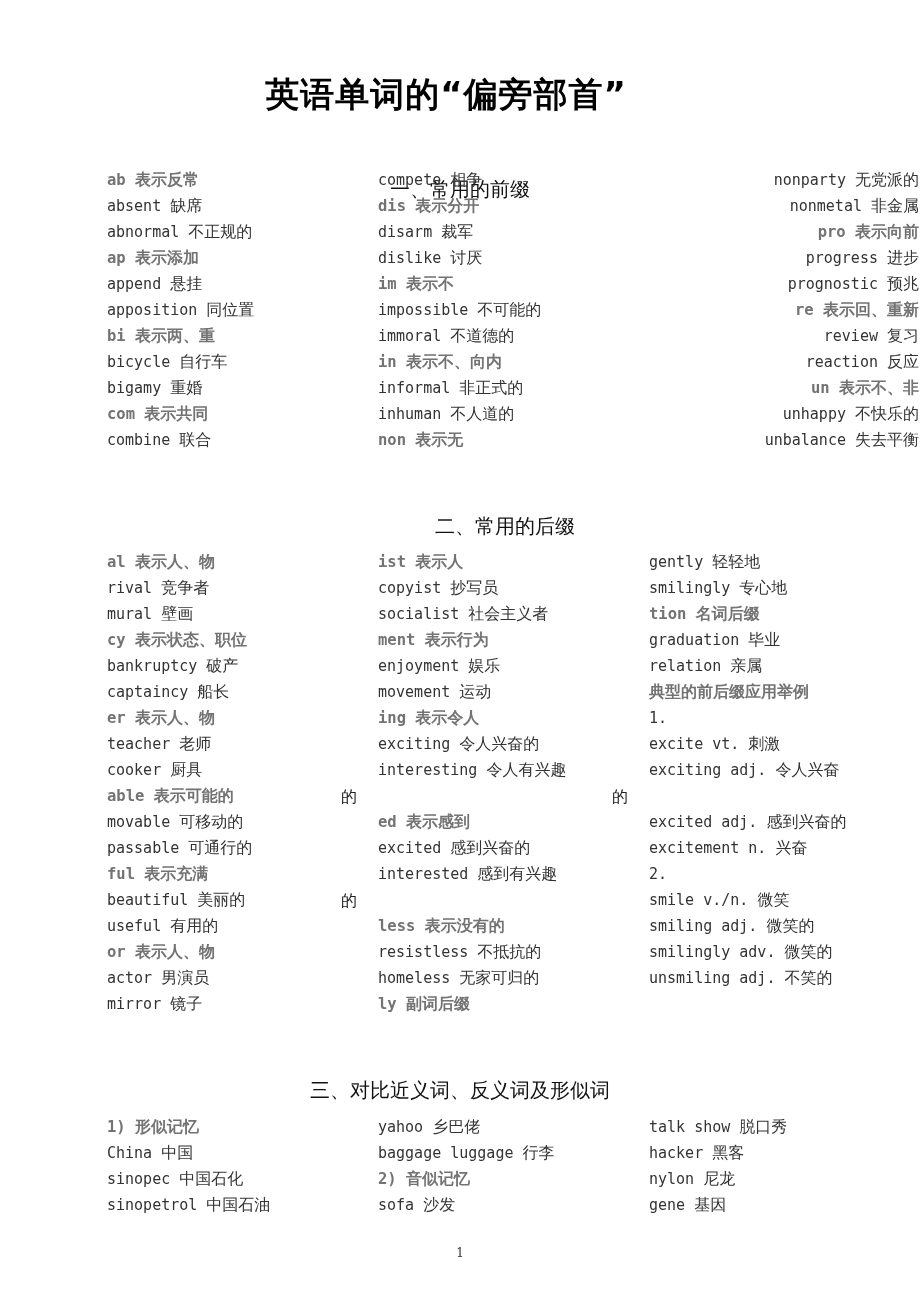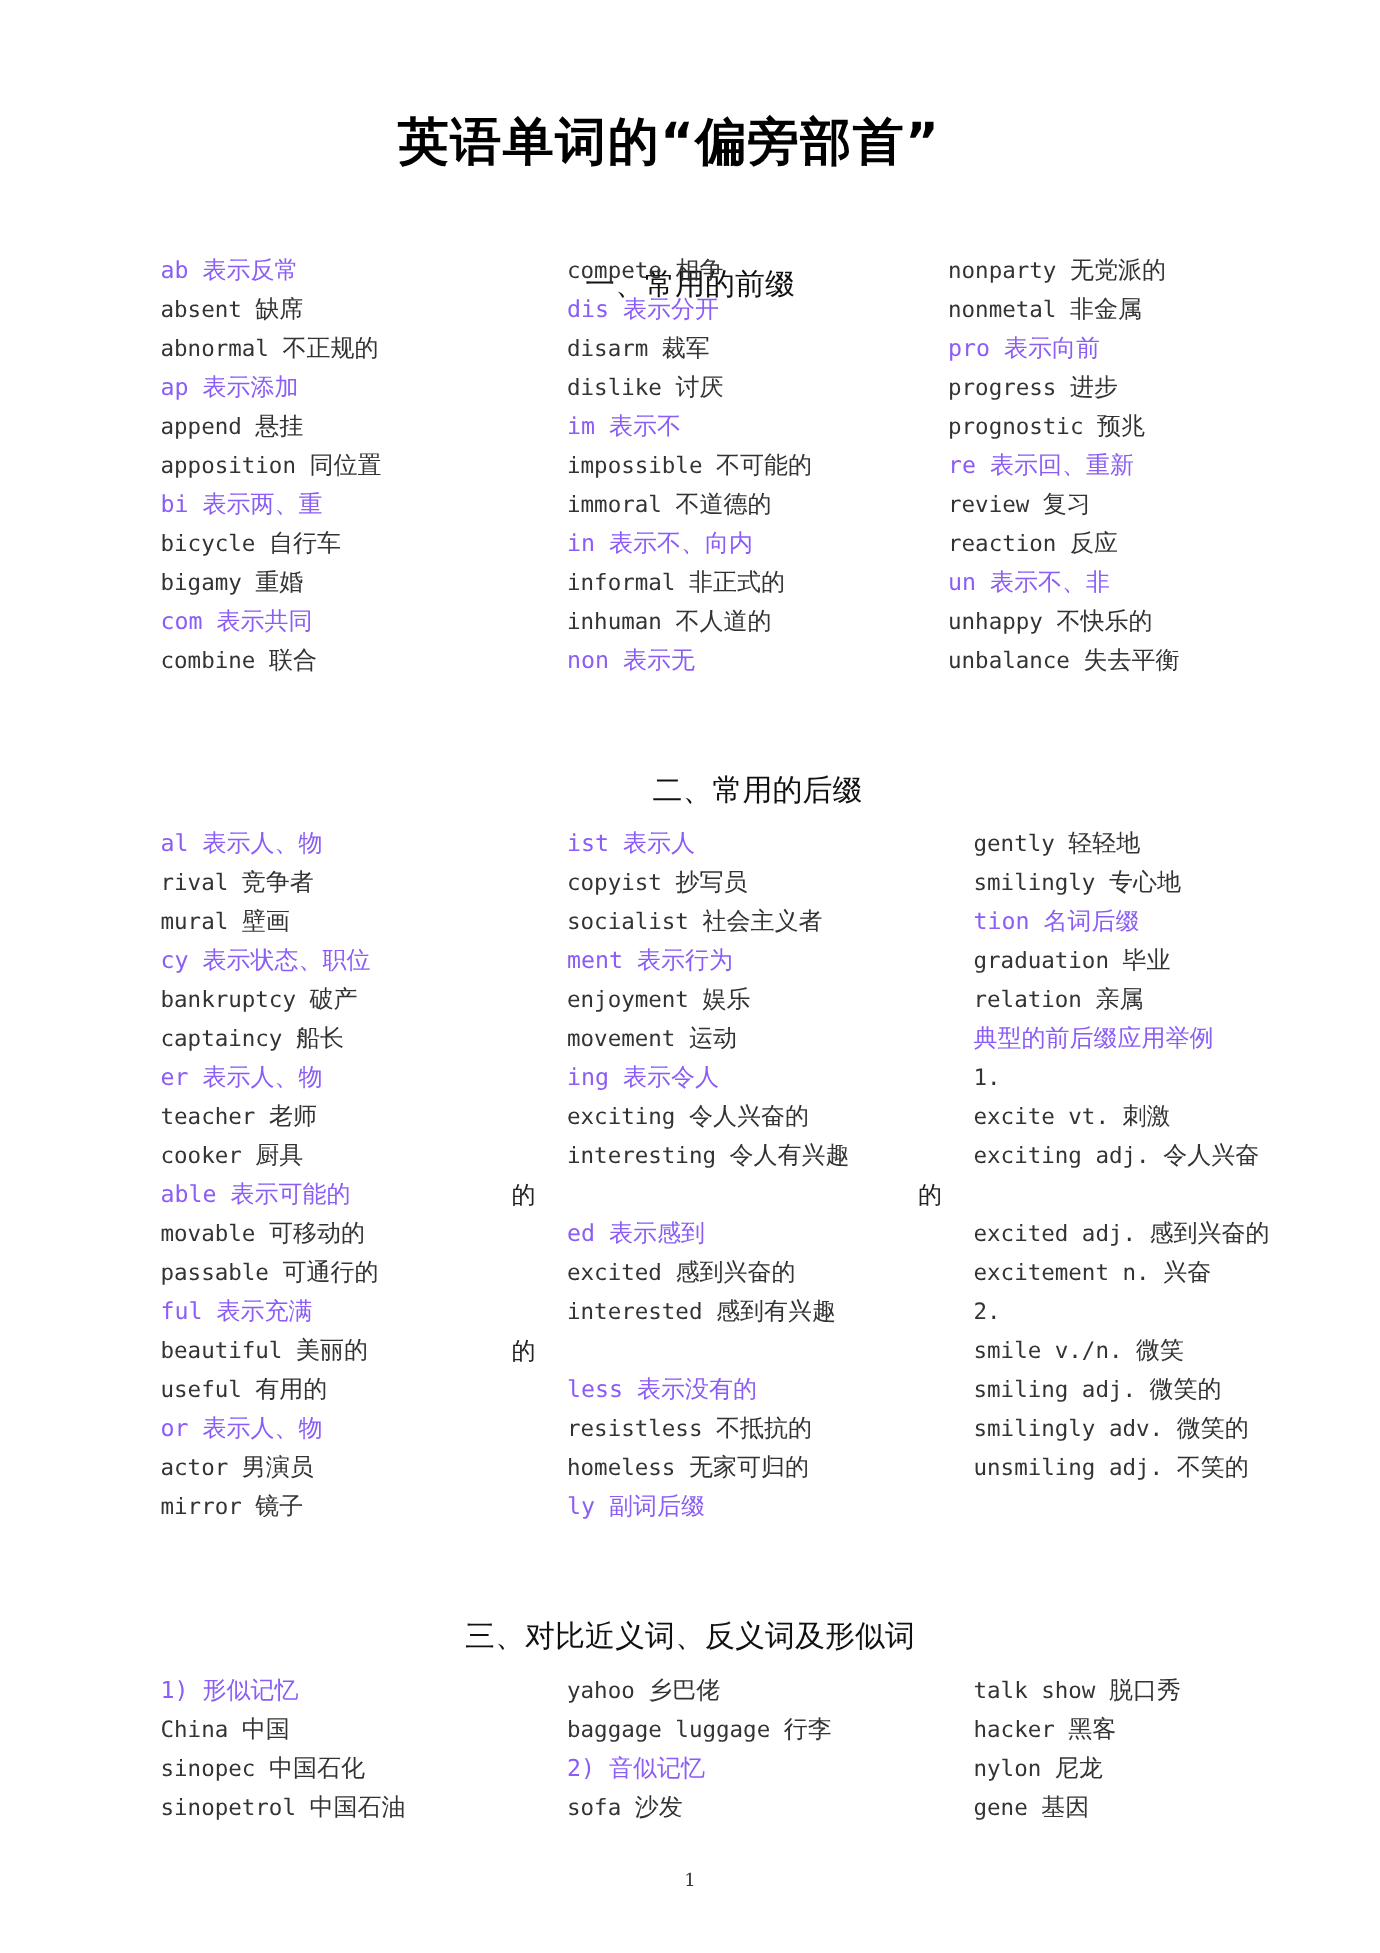--- a/index.html
+++ b/index.html
@@ -3,21 +3,21 @@
 <meta charset="utf-8">
 <style>
   html, body { margin: 0; padding: 0; background: #ffffff; }
   body { width: 920px; height: 1302px; position: relative; overflow: hidden; font-family: "DejaVu Sans", sans-serif; color: #111; }
   .title { position: absolute; top: 72px; left: 0; width: 892px; text-align: center; font-family: "DejaVu Sans", sans-serif; font-weight: bold; font-size: 34px; letter-spacing: 1px; color: #000; }
   .sec-head { position: absolute; left: 0; width: 920px; text-align: center; font-family: "DejaVu Sans", sans-serif; font-size: 20px; color: #111; }
   .col { position: absolute; width: 270px; }
   .line { height: 26px; line-height: 26px; font-size: 16px; white-space: nowrap; }
   .line.ex { font-family: "DejaVu Sans Mono", "Liberation Mono", monospace; color: #333; font-size: 15px; }
   .line.ex .zh { font-family: "DejaVu Sans", sans-serif; font-size: 16px; color: #333; }
-  .line.hd { font-weight: normal; color: #8b5cf6; font-family: "DejaVu Sans Mono", monospace; font-size: 15.5px; }
+  .line.hd { font-weight: bold; color: #737373; font-family: "DejaVu Sans Mono", monospace; font-size: 15.5px; }
   .line.hd .zh { font-family: "DejaVu Sans", sans-serif; font-size: 16px; }
   .line.blank { }
   .overflow { position: absolute; font-size: 16px; color: #222; font-family: "DejaVu Sans", sans-serif; line-height: 26px; }
   .page-num { position: absolute; top: 1246px; left: 0; width: 920px; text-align: center; font-size: 12px; color: #333; font-family: "DejaVu Serif", serif; }
 </style>
 </head>
 <body>
 
 <div class="title">英语单词的“偏旁部首”</div>
 
@@ -41,21 +41,21 @@
     <div class="line ex"><span class="en">disarm</span> <span class="zh">裁军</span></div>
     <div class="line ex"><span class="en">dislike</span> <span class="zh">讨厌</span></div>
     <div class="line hd"><span class="en">im</span> <span class="zh">表示不</span></div>
     <div class="line ex"><span class="en">impossible</span> <span class="zh">不可能的</span></div>
     <div class="line ex"><span class="en">immoral</span> <span class="zh">不道德的</span></div>
     <div class="line hd"><span class="en">in</span> <span class="zh">表示不、向内</span></div>
     <div class="line ex"><span class="en">informal</span> <span class="zh">非正式的</span></div>
     <div class="line ex"><span class="en">inhuman</span> <span class="zh">不人道的</span></div>
     <div class="line hd"><span class="en">non</span> <span class="zh">表示无</span></div>
   </div>
-<div class="col" style="left:632px; top:167px;">
+<div class="col" style="left:649px; top:167px;text-align:right;">
     <div class="line ex"><span class="en">nonparty</span> <span class="zh">无党派的</span></div>
     <div class="line ex"><span class="en">nonmetal</span> <span class="zh">非金属</span></div>
     <div class="line hd"><span class="en">pro</span> <span class="zh">表示向前</span></div>
     <div class="line ex"><span class="en">progress</span> <span class="zh">进步</span></div>
     <div class="line ex"><span class="en">prognostic</span> <span class="zh">预兆</span></div>
     <div class="line hd"><span class="en">re</span> <span class="zh">表示回、重新</span></div>
     <div class="line ex"><span class="en">review</span> <span class="zh">复习</span></div>
     <div class="line ex"><span class="en">reaction</span> <span class="zh">反应</span></div>
     <div class="line hd"><span class="en">un</span> <span class="zh">表示不、非</span></div>
     <div class="line ex"><span class="en">unhappy</span> <span class="zh">不快乐的</span></div>

